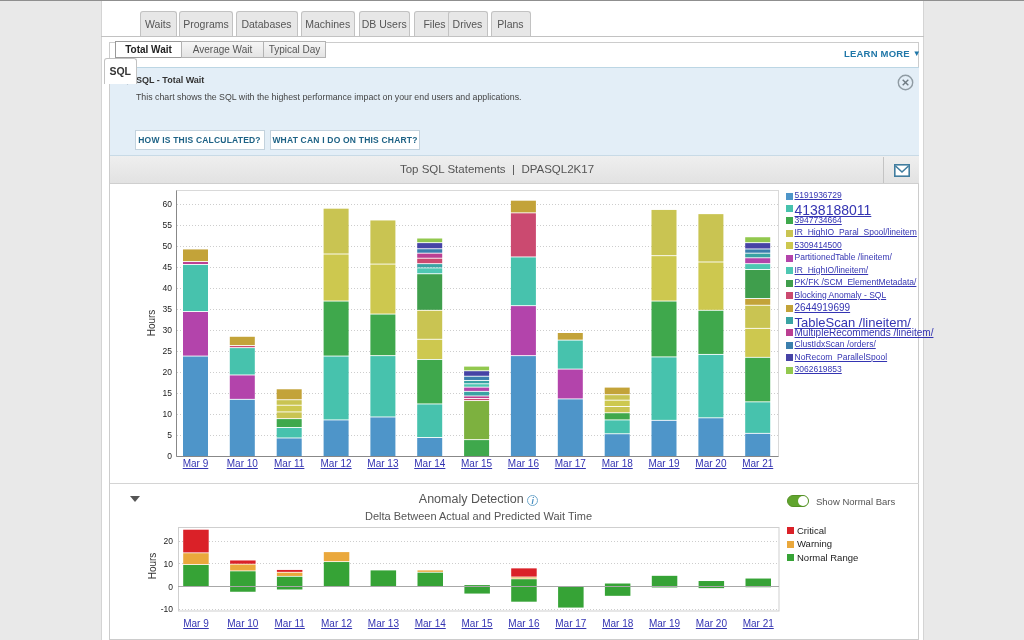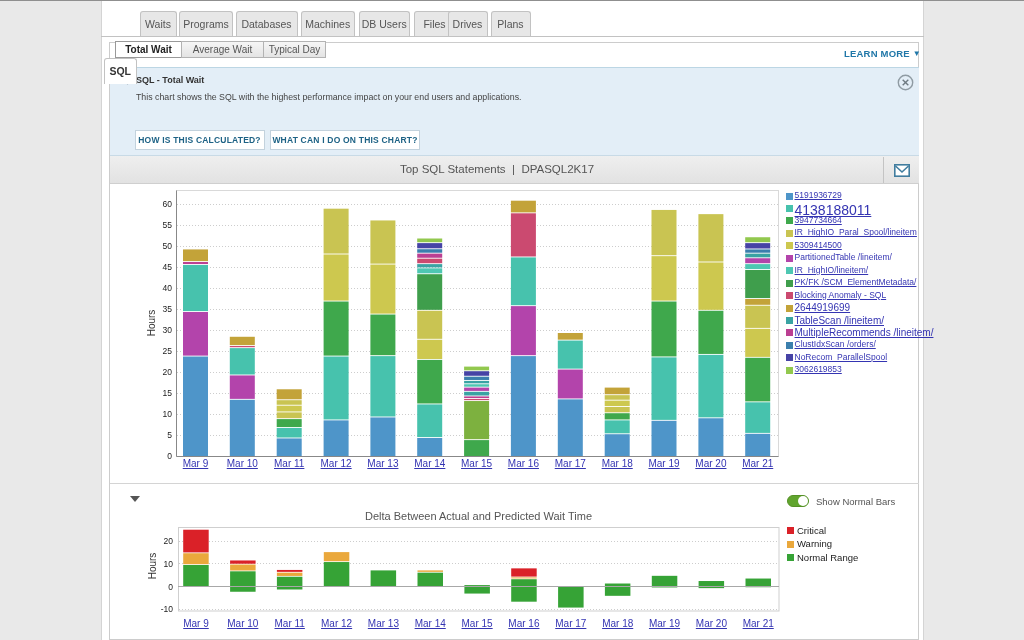--- a/index.html
+++ b/index.html
@@ -212,35 +212,36 @@
 <div style="position:absolute;left:9px;top:59.8px;font-size:8.5px;color:#3434b2;white-space:nowrap">PartitionedTable /lineitem/</div>
 <div style="position:absolute;left:0;top:74.7px;width:7px;height:7px;background:#4ec7b2"></div>
 <div style="position:absolute;left:9px;top:72.2px;font-size:8.5px;color:#3434b2;text-decoration:underline;white-space:nowrap">IR_HighIO/lineitem/</div>
 <div style="position:absolute;left:0;top:87.1px;width:7px;height:7px;background:#3f9e4c"></div>
 <div style="position:absolute;left:9px;top:84.6px;font-size:8.5px;color:#3434b2;text-decoration:underline;white-space:nowrap">PK/FK /SCM_ElementMetadata/</div>
 <div style="position:absolute;left:0;top:99.6px;width:7px;height:7px;background:#cb4a70"></div>
 <div style="position:absolute;left:9px;top:97.1px;font-size:8.5px;color:#3434b2;text-decoration:underline;white-space:nowrap">Blocking Anomaly - SQL</div>
 <div style="position:absolute;left:0;top:112.0px;width:7px;height:7px;background:#c3a339"></div>
 <div style="position:absolute;left:9px;top:109.5px;font-size:10px;color:#3434b2;text-decoration:underline;white-space:nowrap">2644919699</div>
 <div style="position:absolute;left:0;top:124.5px;width:7px;height:7px;background:#3aa3a3"></div>
-<div style="position:absolute;left:9px;top:122.0px;font-size:10px;color:#3434b2;text-decoration:underline;white-space:nowrap">TableScan /lineitem/</div>
+<div style="position:absolute;left:9px;top:122.0px;font-size:13px;color:#3434b2;text-decoration:underline;white-space:nowrap">TableScan /lineitem/</div>
 <div style="position:absolute;left:0;top:136.9px;width:7px;height:7px;background:#bb3f92"></div>
 <div style="position:absolute;left:9px;top:134.4px;font-size:10px;color:#3434b2;text-decoration:underline;white-space:nowrap">MultipleRecommends /lineitem/</div>
 <div style="position:absolute;left:0;top:149.4px;width:7px;height:7px;background:#3b7fad"></div>
 <div style="position:absolute;left:9px;top:146.9px;font-size:8.5px;color:#3434b2;text-decoration:underline;white-space:nowrap">ClustIdxScan /orders/</div>
 <div style="position:absolute;left:0;top:161.8px;width:7px;height:7px;background:#4643a5"></div>
 <div style="position:absolute;left:9px;top:159.3px;font-size:8.5px;color:#3434b2;text-decoration:underline;white-space:nowrap">NoRecom_ParallelSpool</div>
 <div style="position:absolute;left:0;top:174.3px;width:7px;height:7px;background:#92c84e"></div>
 <div style="position:absolute;left:9px;top:171.8px;font-size:8.5px;color:#3434b2;text-decoration:underline;white-space:nowrap">3062619853</div>
 </div>
 
   <div id="anodiv"></div>
   <svg width="10" height="7" style="position:absolute;left:130px;top:496px">
     <polygon points="0,0 10,0 5,6" fill="#555"></polygon>
   </svg>
+  <div style="position:absolute;left:178px;top:492px;width:601px;text-align:center;font-size:12.5px;color:#555">Anomaly Detection <span style="display:inline-block;width:11px;height:11px;border:1px solid #6fa8cc;border-radius:50%;color:#4a90c2;font-size:8.5px;line-height:10px;text-align:center;position:relative;top:1px;font-style:italic;font-weight:bold">i</span></div>
   <div style="position:absolute;left:178px;top:510px;width:601px;text-align:center;font-size:11px;color:#555">Delta Between Actual and Predicted Wait Time</div>
 
   <div style="position:absolute;left:787px;top:494.5px;width:22px;height:12px;border-radius:6px;background:#61a52e;border:1px solid #559126"></div>
   <div style="position:absolute;left:798px;top:495.5px;width:10px;height:10px;border-radius:50%;background:#fff"></div>
   <div style="position:absolute;left:816px;top:495.5px;font-size:9.5px;color:#555">Show Normal Bars</div>
 
 <svg width="807" height="154" style="position:absolute;left:111px;top:486px" font-family="Liberation Sans, sans-serif">
 <rect x="67.5" y="41.5" width="600.5" height="83.5" fill="#fff" stroke="#cfcfcf" stroke-width="1"></rect>
 <line x1="68" y1="55.5" x2="668" y2="55.5" stroke="#cdcdcd" stroke-width="1" stroke-dasharray="1,2"></line>
 <line x1="68" y1="77.5" x2="668" y2="77.5" stroke="#cdcdcd" stroke-width="1" stroke-dasharray="1,2"></line>

